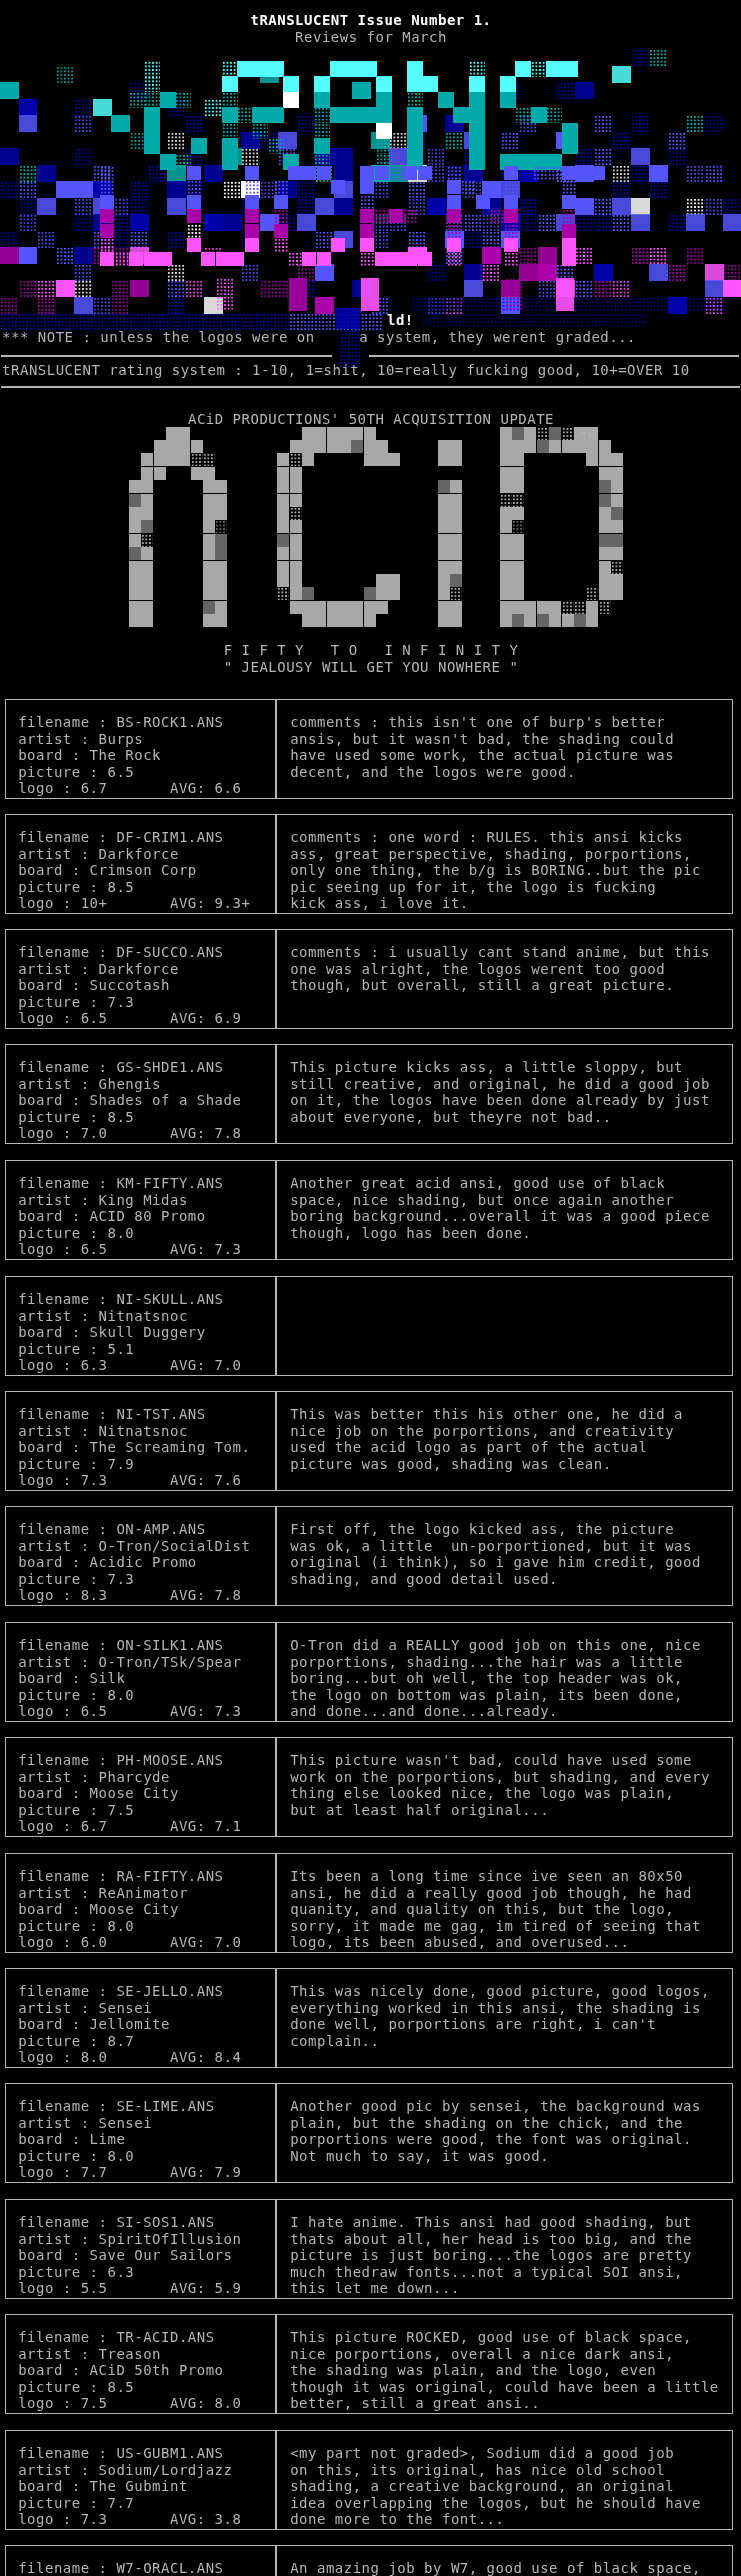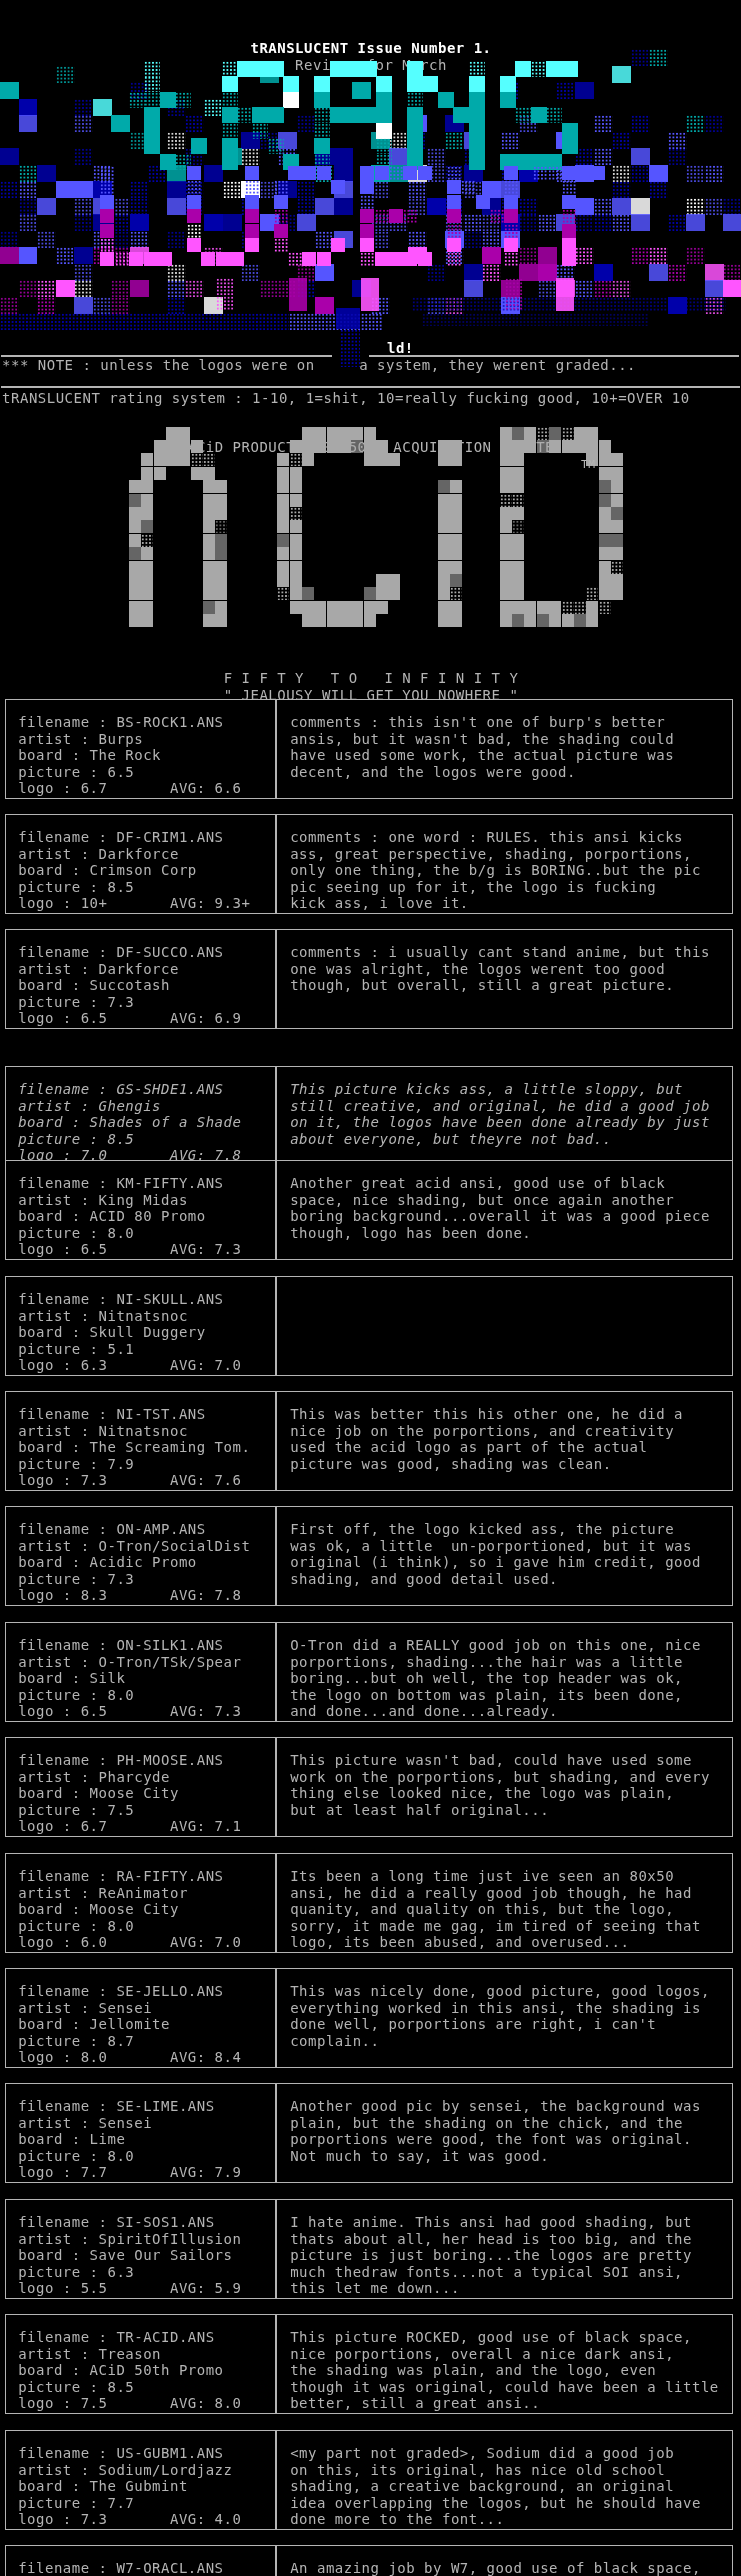--- a/index.html
+++ b/index.html
@@ -1,18 +1,18 @@
 <!DOCTYPE html>
 <html style="font-size:8.2px"><head>
 <meta charset="utf-8">
 <style>
   html,body{margin:0;padding:0;background:#000;}
   #page{position:relative;width:742px;height:2704px;background:#000;overflow:hidden;
         font-family:"DejaVu Sans Mono", monospace;color:#b4b4b4;}
-  .ln{position:absolute;white-space:pre;font-size:14px;line-height:16.5px;letter-spacing:0.5px;margin-top:28px;}
+  .ln{position:absolute;white-space:pre;font-size:14px;line-height:16.5px;letter-spacing:0.5px;}
   .center{left:0;right:0;text-align:center;}
   .white{color:#ffffff;font-weight:bold;}
   .rule{position:absolute;height:1.5px;background:#b4b4b4;}
   .px{position:absolute;}
   .dot{background-color:transparent !important;
        background-image:radial-gradient(currentColor 38%, transparent 40%);
        background-size:3.6px 3.6px;}
   .review-box{position:absolute;left:5.2px;width:728px;height:100px;
               border:1.5px solid #b4b4b4;box-sizing:border-box;background:#000;}
   .review-divider{position:absolute;left:269px;top:0;bottom:0;width:1.5px;background:#b4b4b4;}
@@ -714,21 +714,21 @@
     <div class="review-divider"></div>
     <div class="col col-left">filename : DF-SUCCO.ANS
 artist : Darkforce
 board : Succotash
 picture : 7.3
 logo : 6.5       AVG: 6.9</div>
     <div class="col col-right">comments : i usually cant stand anime, but this
 one was alright, the logos werent too good
 though, but overall, still a great picture.</div>
   </div>
-      <div class="review-box" style="top: 1066px; font-style: italic;">
+      <div class="review-box" style="top: 1044px;">
     <div class="review-divider"></div>
     <div class="col col-left">filename : GS-SHDE1.ANS
 artist : Ghengis
 board : Shades of a Shade
 picture : 8.5
 logo : 7.0       AVG: 7.8</div>
     <div class="col col-right">This picture kicks ass, a little sloppy, but
 still creative, and original, he did a good job
 on it, the logos have been done already by just
 about everyone, but theyre not bad..</div>
@@ -802,21 +802,21 @@
 thing else looked nice, the logo was plain,
 but at least half original...</div>
   </div>
       <div class="review-box" style="top: 1853px;">
     <div class="review-divider"></div>
     <div class="col col-left">filename : RA-FIFTY.ANS
 artist : ReAnimator
 board : Moose City
 picture : 8.0
 logo : 6.0       AVG: 7.0</div>
-    <div class="col col-right">Its been a long time just ive seen an 80x50
+    <div class="col col-right">Its been a long time since ive seen an 80x50
 ansi, he did a really good job though, he had
 quanity, and quality on this, but the logo,
 sorry, it made me gag, im tired of seeing that
 logo, its been abused, and overused...</div>
   </div>
       <div class="review-box" style="top: 1968px;">
     <div class="review-divider"></div>
     <div class="col col-left">filename : SE-JELLO.ANS
 artist : Sensei
 board : Jellomite
@@ -864,21 +864,21 @@
 the shading was plain, and the logo, even
 though it was original, could have been a little
 better, still a great ansi..</div>
   </div>
       <div class="review-box" style="top: 2430px;">
     <div class="review-divider"></div>
     <div class="col col-left">filename : US-GUBM1.ANS
 artist : Sodium/Lordjazz
 board : The Gubmint
 picture : 7.7
-logo : 7.3       AVG: 4.0</div>
+logo : 7.3       AVG: 3.8</div>
     <div class="col col-right">&lt;my part not graded&gt;, Sodium did a good job
 on this, its original, has nice old school
 shading, a creative background, an original
 idea overlapping the logos, but he should have
 done more to the font...</div>
   </div>
       <div class="review-box" style="top: 2545px;">
     <div class="review-divider"></div>
     <div class="col col-left">filename : W7-ORACL.ANS
 artist : W7/Beastie

